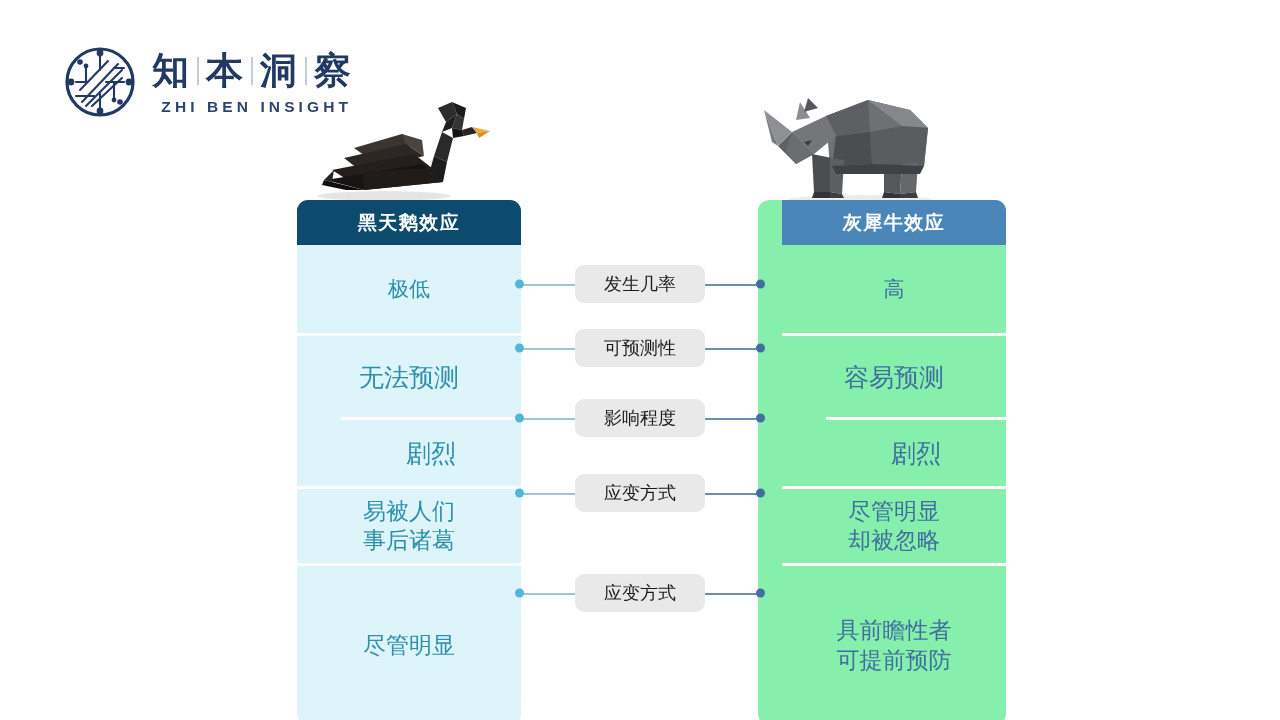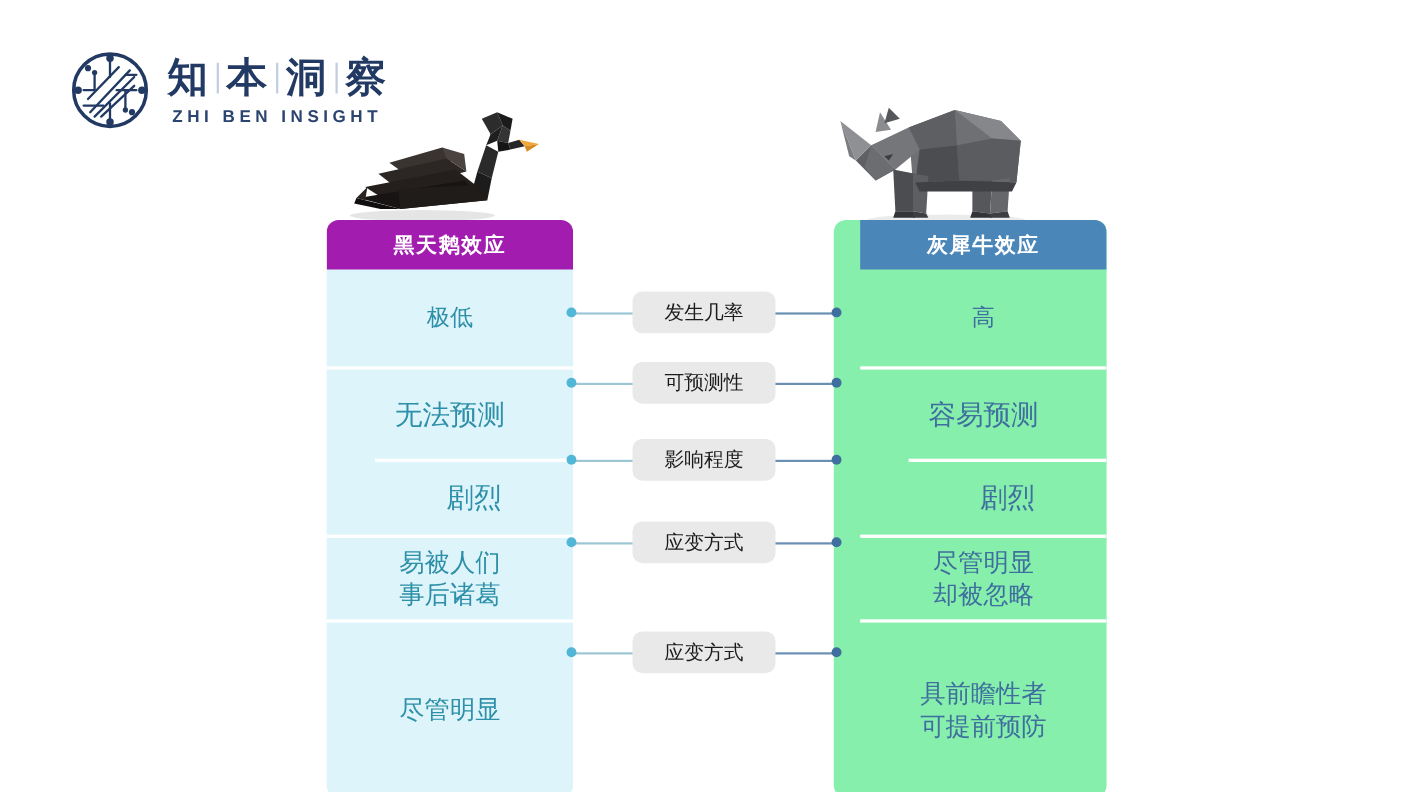--- a/index.html
+++ b/index.html
@@ -50,21 +50,21 @@
     height: 28px;
     background: #c2cddf;
     margin: 0 7px;
   }
   #logo-en {
     font-size: 15.5px;
     font-weight: 600;
     color: #2c4470;
     letter-spacing: 4.1px;
     margin-top: 7px;
-    text-align: center;
+    text-align: right;
   }
 
   
   #swan-art {
     position: absolute;
     left: 306px;
     top: 86px;
     width: 200px;
     height: 118px;
   }
@@ -98,21 +98,21 @@
   .col-header {
     height: 45px;
     display: flex;
     align-items: center;
     justify-content: center;
     color: #ffffff;
     font-size: 19px;
     font-weight: 700;
     letter-spacing: 1.5px;
   }
-  #col-left  .col-header { background: #a21caf; }
+  #col-left  .col-header { background: #0c4a6e; }
   #col-right .col-header { background: #4a86b8; }
 
   .col-body { display: block; }
 
   .cell {
     display: flex;
     align-items: center;
     justify-content: center;
     text-align: center;
     box-sizing: border-box;

